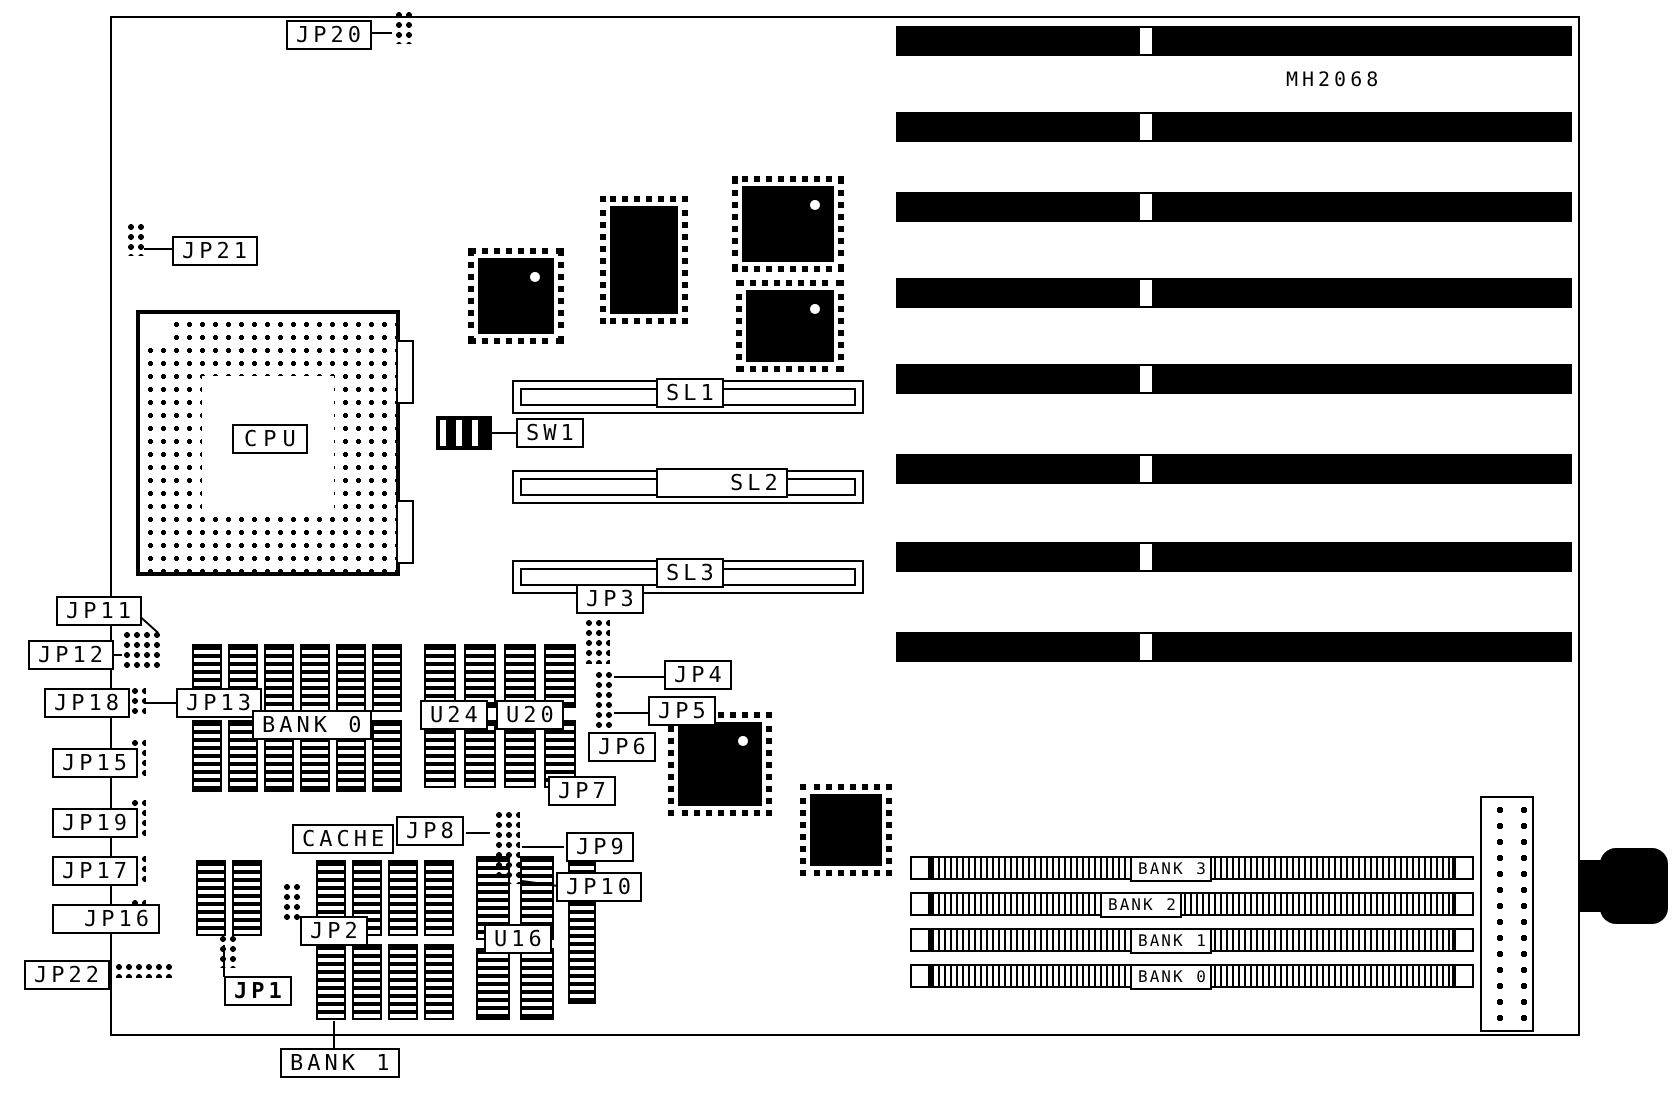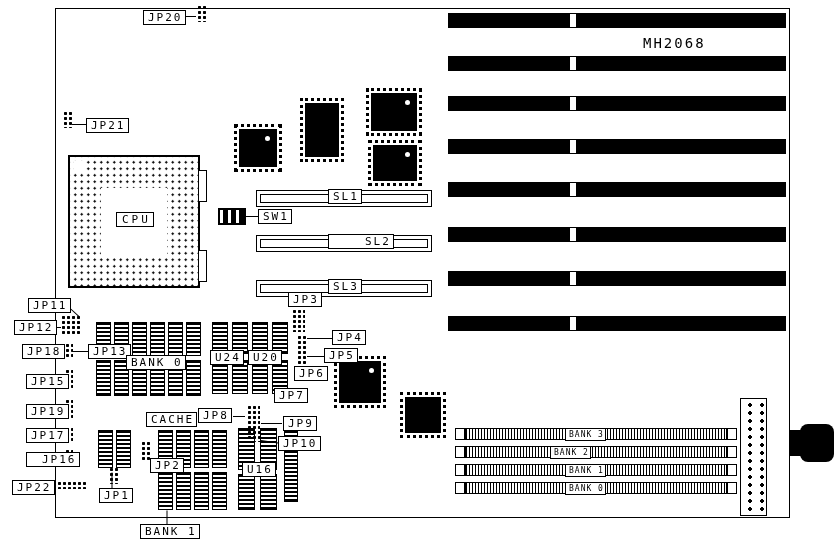--- a/index.html
+++ b/index.html
@@ -30,21 +30,21 @@
       background-image:radial-gradient(circle,#000 1.2px,rgba(0,0,0,0) 1.3px);
       background-size:6.5px 6.5px;background-position:2px 2px;}
   #cpu-hole{position:absolute;left:31px;top:31px;right:31px;bottom:31px;background:#fff;}
   #cpu-key{position:absolute;left:4px;top:4px;width:10px;height:10px;background:#fff;}
   #amp-bar{position:absolute;left:75px;top:294px;width:128px;height:22px;background:#000;z-index:2;}
   #amp-notch{position:absolute;left:50px;top:5px;width:34px;height:12px;background:#fff;}
   #amp-text{position:absolute;left:86px;top:4px;color:#fff;font-family:"DejaVu Sans",sans-serif;
             font-weight:bold;font-size:12px;letter-spacing:3px;}
   #sw1-switch{position:absolute;left:218px;top:208px;width:28px;height:17px;box-sizing:border-box;
       border:2px solid #000;background:repeating-linear-gradient(90deg,#fff 0 3px,#000 3px 8px);z-index:3;}
-  #mh2068{position:absolute;left:643px;top:35px;font-size:14px;letter-spacing:2px;z-index:2;}
+  #mh2068{position:absolute;left:643px;top:35px;font-size:10px;letter-spacing:2px;z-index:2;}
   #power-conn{position:absolute;left:740px;top:398px;width:27px;height:118px;box-sizing:border-box;
       border:1px solid #000;z-index:2;
       background-image:radial-gradient(circle,#000 1.6px,rgba(0,0,0,0) 1.7px);
       background-size:12px 8px;background-position:3px 2px;}
   #kb-body{position:absolute;left:800px;top:424px;width:34px;height:38px;background:#000;border-radius:8px;z-index:3;}
   #kb-plate{position:absolute;left:790px;top:430px;width:12px;height:26px;background:#000;z-index:3;}
 </style>
 </head>
 <body>
 
@@ -174,21 +174,21 @@
   <div class="dip" style="left:158px;top:472px;height:38px;"></div>
   <div class="dip" style="left:176px;top:472px;height:38px;"></div>
   <div class="dip" style="left:194px;top:472px;height:38px;"></div>
   <div class="dip" style="left:212px;top:472px;height:38px;"></div>
   <div class="dip" style="left:238px;top:474px;width:17px;height:36px;"></div>
   <div class="dip" style="left:260px;top:474px;width:17px;height:36px;"></div>
 
   <div class="pins" style="left:140px;top:440px;width:10px;height:20px;"></div>
   <div class="lbl" style="left:150px;top:458px;">JP2</div>
   <div class="pins" style="left:108px;top:466px;width:10px;height:18px;"></div>
-  <div class="lbl" style="left:99px;top:488px;">JP1</div>
+  <div class="lbl" style="left:112px;top:488px;font-weight:bold;">JP1</div>
   <div class="ld" style="left:112px;top:488px;width:16px;transform:rotate(-90deg);"></div>
   <div class="lbl" style="left:242px;top:462px;">U16</div>
   <div class="lbl" style="left:140px;top:524px;">BANK 1</div>
   <div class="ld" style="left:167px;top:524px;width:14px;transform:rotate(-90deg);"></div>
 
   <div class="clip" style="left:455px;top:428px;"></div>
   <div class="simm" style="left:465px;top:428px;width:262px;"></div>
   <div class="clip" style="left:727px;top:428px;"></div>
   <div class="lbl sm" style="left:565px;top:428px;">BANK 3</div>
 

